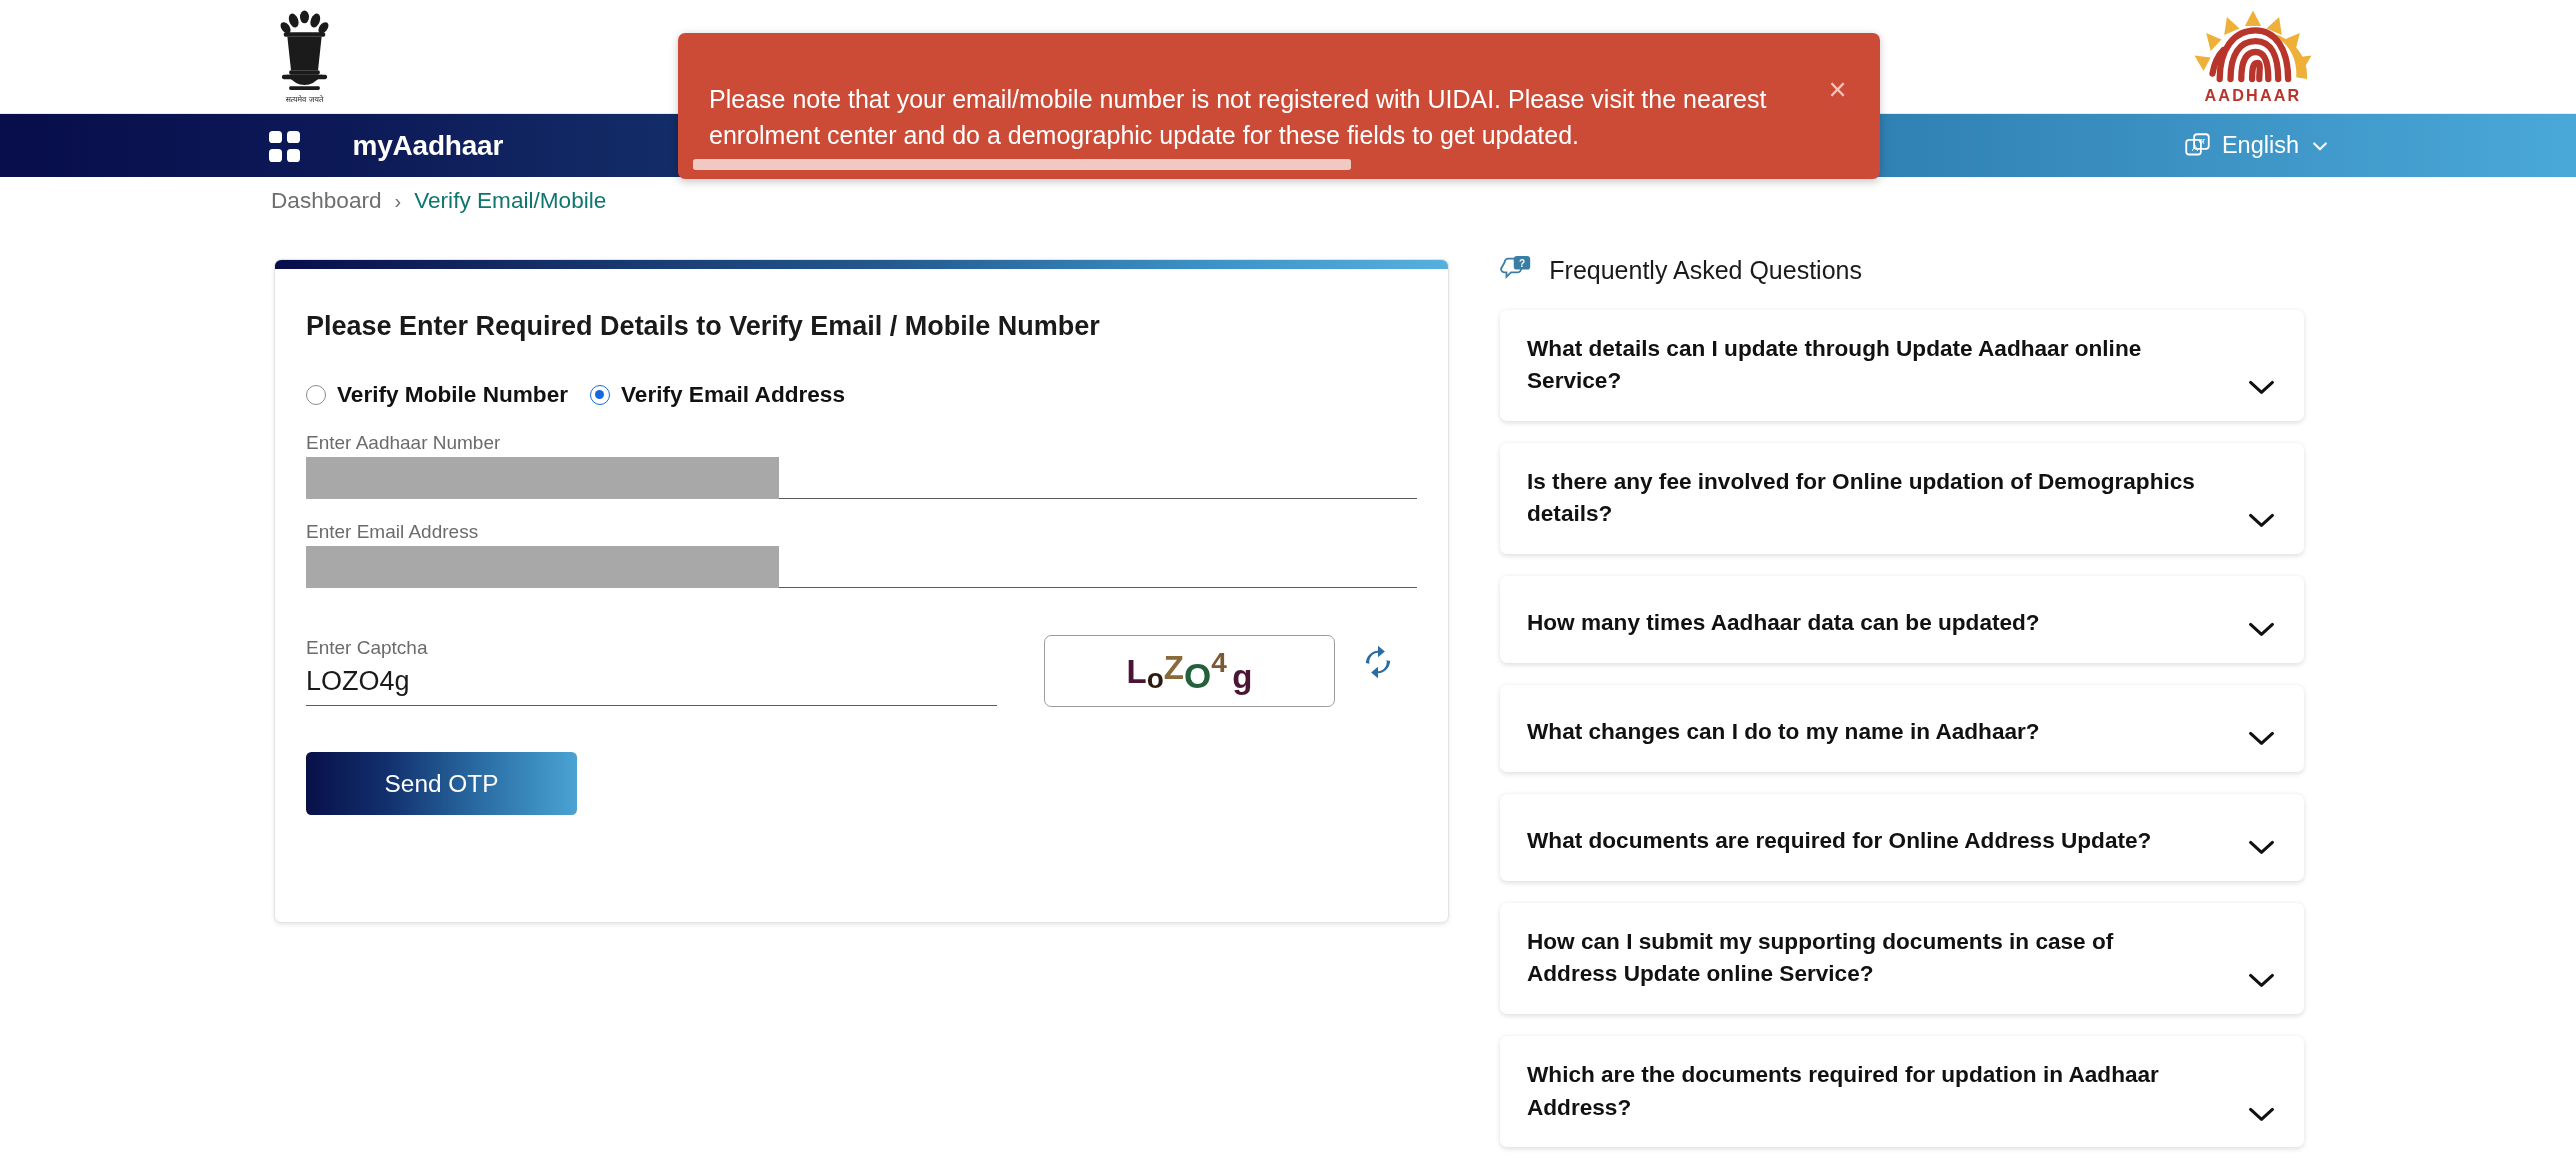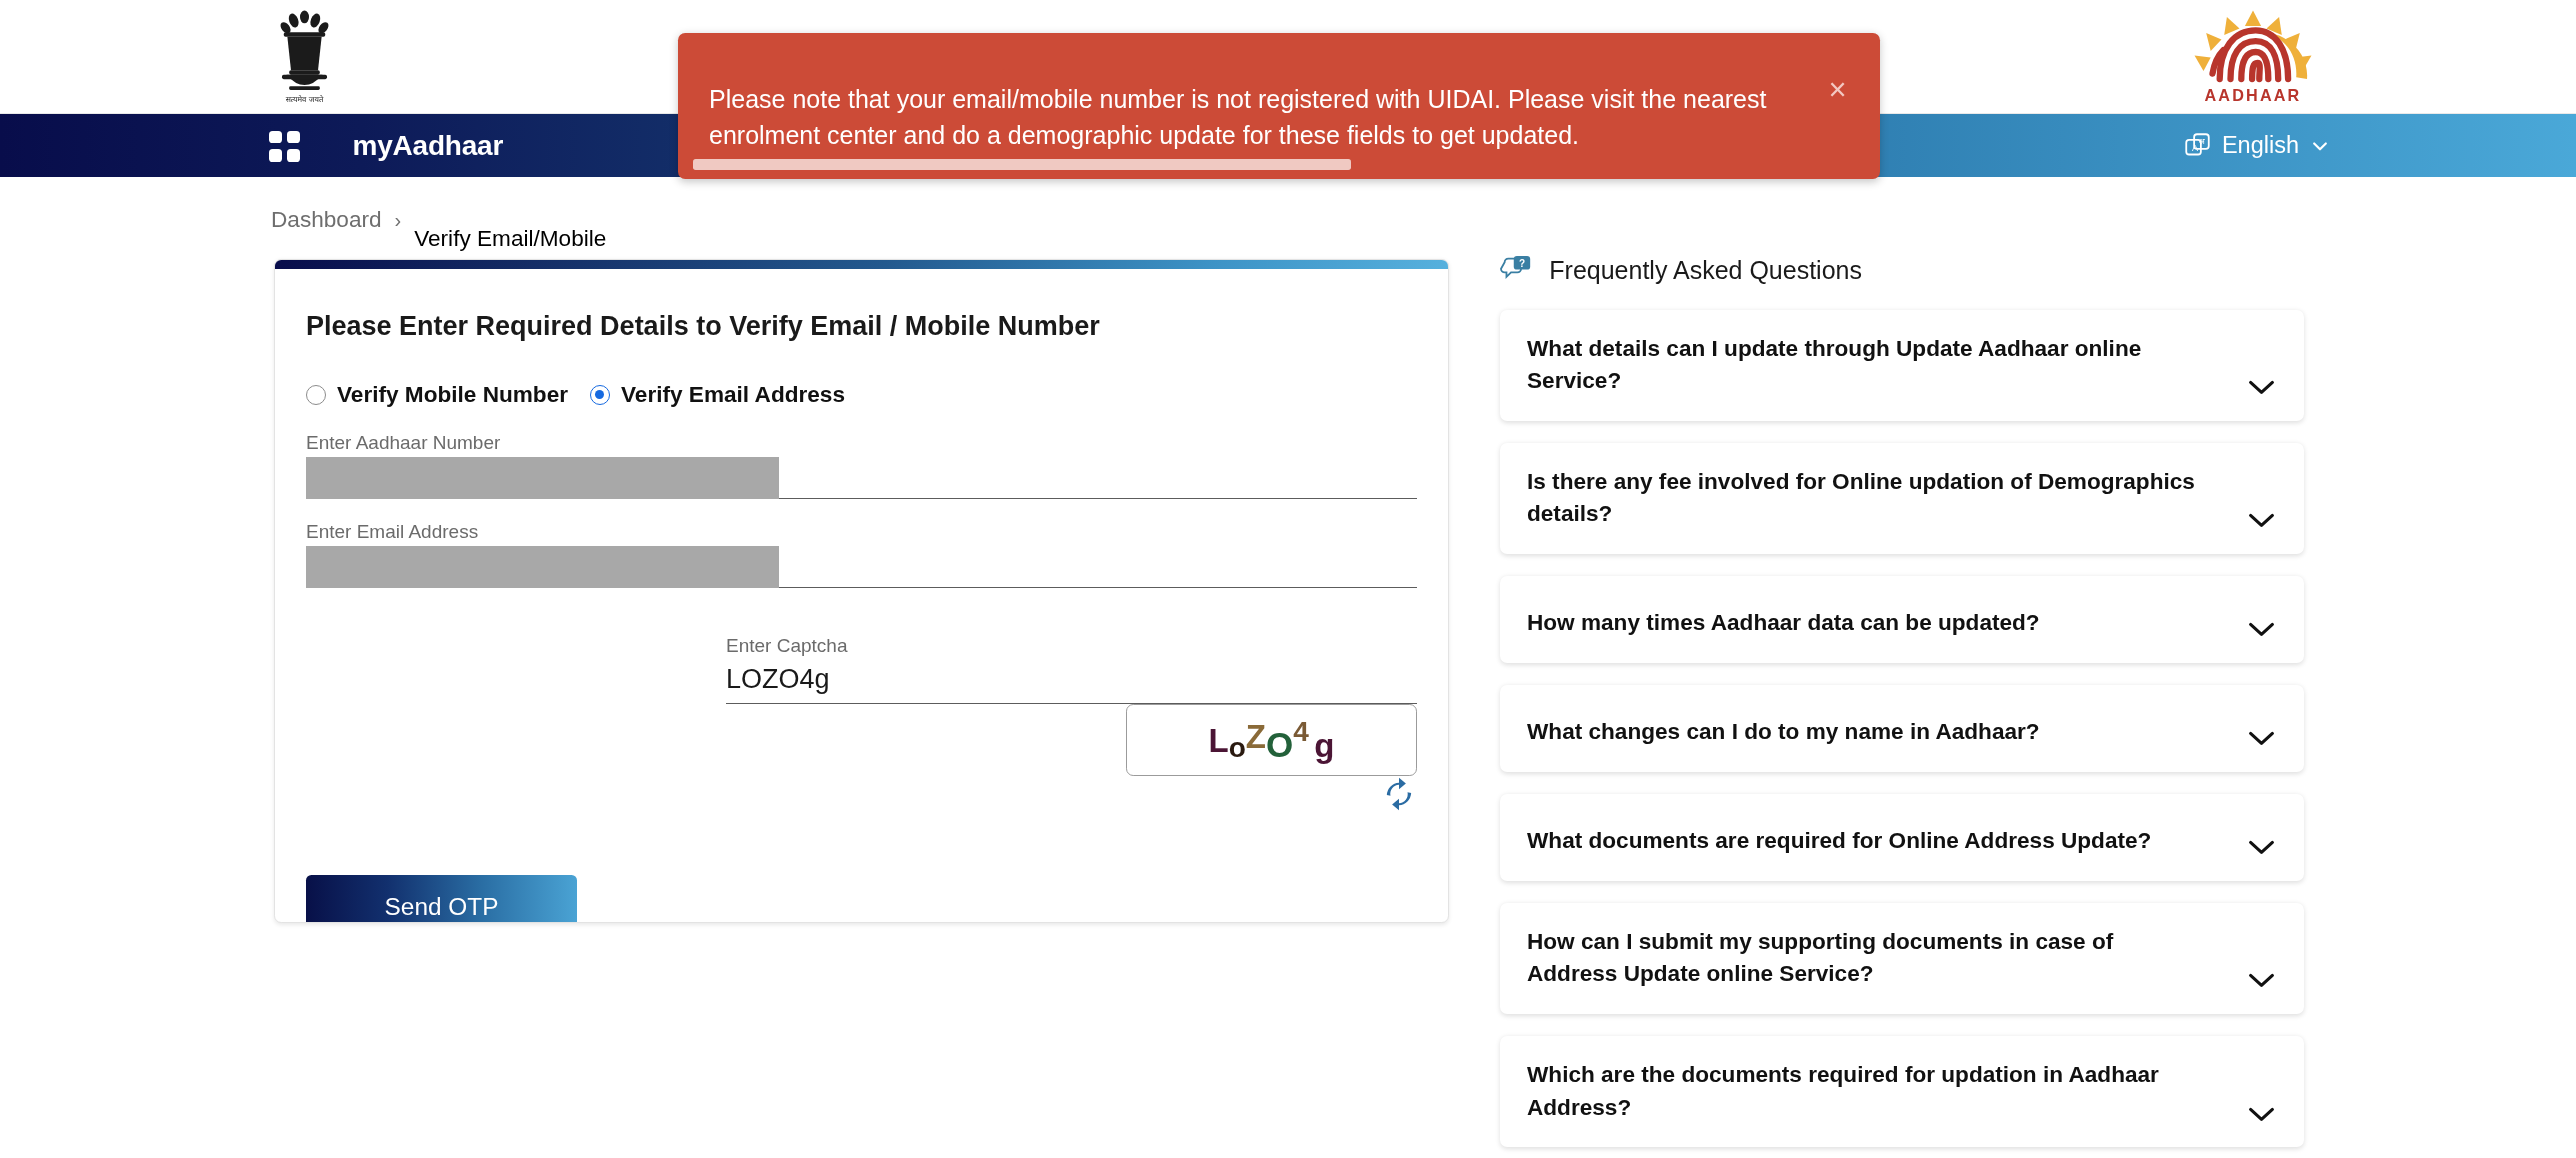--- a/index.html
+++ b/index.html
@@ -33,21 +33,21 @@
   .lang-text { font-size:23.5px; font-weight:400; }
   .chev-lang { width:20px; height:20px; }
 
   
   .crumbs {
     position:absolute; left:271px; top:188px;
     display:flex; align-items:center; gap:13px; font-size:22.6px;
   }
   .crumb-home { color:#6e6e6e; }
   .crumb-sep { color:#6e6e6e; font-size:20px; }
-  .crumb-cur { color:#000000;margin-top:38px; }
+  .crumb-cur { color:#0f766e; }
 
   
   .card {
     position:absolute; left:274px; top:259px; width:1175px; height:664px;
     background:#fff; border:0.9px solid #e3e3e3; border-radius:7.2px;
     box-shadow:0 1.8px 4.5px rgba(0,0,0,.09); overflow:hidden;
   }
   .card-bar {
     height:9px; width:100%;
     background: linear-gradient(90deg,#080d4b 0%, #132a63 20%, #23598e 52%, #3d93c6 80%, #56b0dd 100%);
@@ -68,21 +68,21 @@
   .field { margin-top:23.5px; position:relative; }
   .field-label { font-size:19px; color:#6b6b6b; }
   .field-line {
     margin-top:5.4px; height:40px; border-bottom:1.8px solid #5c5c5c; position:relative;
   }
   .mask {
     position:absolute; left:0; top:-1.8px; width:473px; height:42px; background:#a8a8a8;
   }
   .field.email { margin-top:22px; }
 
-  .captcha-row { margin-top:47px; display:flex; align-items:flex-end;flex-direction:column; }
+  .captcha-row { margin-top:47px; display:flex; align-items:center; }
   .captcha-field { width:691px; }
   .captcha-label { font-size:19px; color:#6b6b6b; }
   .captcha-value {
     margin-top:7.2px; font-size:27px; color:#1a1a1a; height:40px;
     border-bottom:1.8px solid #5c5c5c; padding-bottom:3.6px;
   }
   .captcha-img {
     margin-left:47px; width:291px; height:72px; background:#fff;
     border:0.9px solid #9b9b9b; border-radius:7.2px;
     display:flex; align-items:center; justify-content:center;

